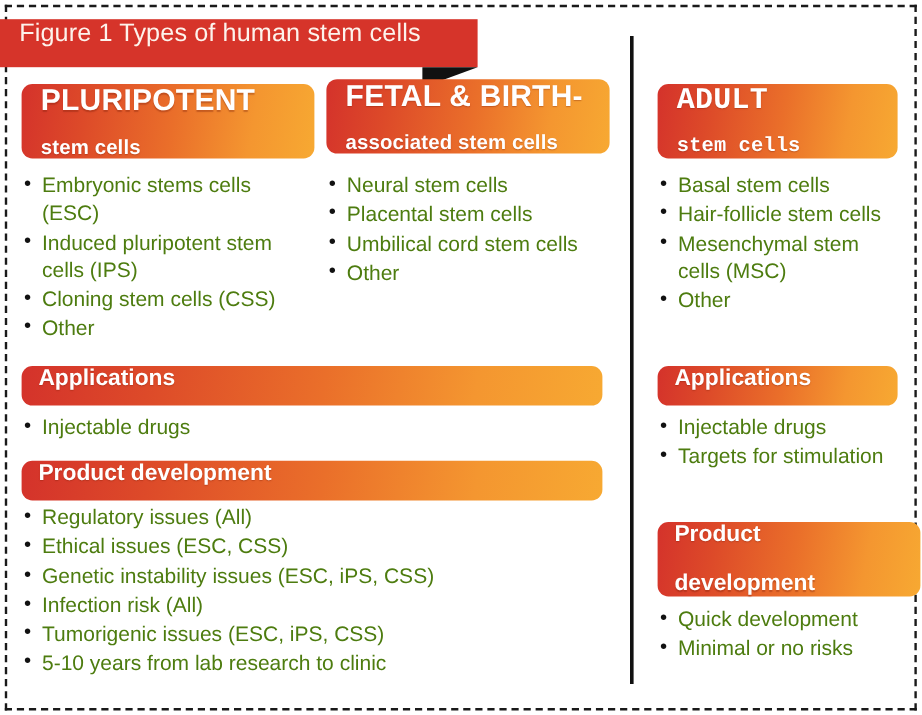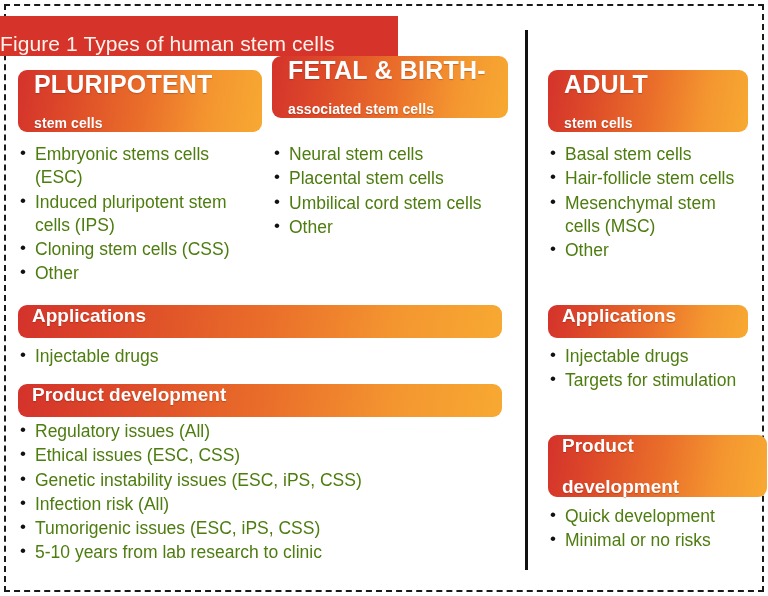--- a/index.html
+++ b/index.html
@@ -35,22 +35,23 @@
 
   
   .ribbon {
     position: absolute;
     left: 0px;
     top: 16px;
     width: 398px;
     height: 40px;
     background: #d6342a;
     display: flex;
-    align-items: flex-end;
-    box-sizing: border-box;
+    align-items: flex-start;
+    box-sizing: border-box;
+    padding-left: 16px;
   }
   .ribbon-title {
     color: #fdf3ec;
     font-size: 21px;
     font-weight: 400;
     letter-spacing: 0.1px;
     white-space: nowrap;
   }
   .ribbon-fold {
     position: absolute;
@@ -84,21 +85,21 @@
   }
   .bar-line {
     color: #ffffff;
     font-weight: bold;
     text-shadow: 0 1px 1px rgba(120,30,10,0.35);
     line-height: 1.12;
     white-space: nowrap;
   }
 
   .col-head .bar-line.big   { font-size: 25px; letter-spacing: 0.2px; }
-  .col-head .bar-line.small { font-size: 14px; letter-spacing: 0.1px; }
+  .col-head .bar-line.small { font-size: 17px; letter-spacing: 0.1px; }
   .col-head { padding-left: 16px; }
 
   .section-bar { padding-left: 14px; }
   .section-bar .bar-line { font-size: 19px; }
 
   
   .bullets {
     position: absolute;
     margin: 0;
     padding: 0;
@@ -133,26 +134,26 @@
   </div>
   <div class="ribbon-fold"></div>
 
   <div class="divider"></div>
 
   <div class="bar col-head" style="left:18px; top:70px; width:244px; height:62px;">
     <span class="bar-line big">PLURIPOTENT</span>
     <span class="bar-line small">stem cells</span>
   </div>
 
-  <div class="bar col-head" style="left:272px; top:56px; width:236px; height:62px;">
+  <div class="bar col-head" style="left:272px; top:66px; width:236px; height:62px;">
     <span class="bar-line big">FETAL &amp; BIRTH-</span>
     <span class="bar-line small">associated stem cells</span>
   </div>
 
-  <div class="bar col-head" style="left:548px; top:70px; width:200px; height:62px;">
+  <div class="bar col-head" style="left:548px; top:70px; width:200px; height:62px;font-family:Liberation Mono, monospace;">
     <span class="bar-line big">ADULT</span>
     <span class="bar-line small">stem cells</span>
   </div>
 
   <ul class="bullets" style="left:18px; top:143px; width:240px;">
     <li>Embryonic stems cells (ESC)</li>
     <li>Induced pluripotent stem cells (IPS)</li>
     <li>Cloning stem cells (CSS)</li>
     <li>Other</li>
   </ul>

